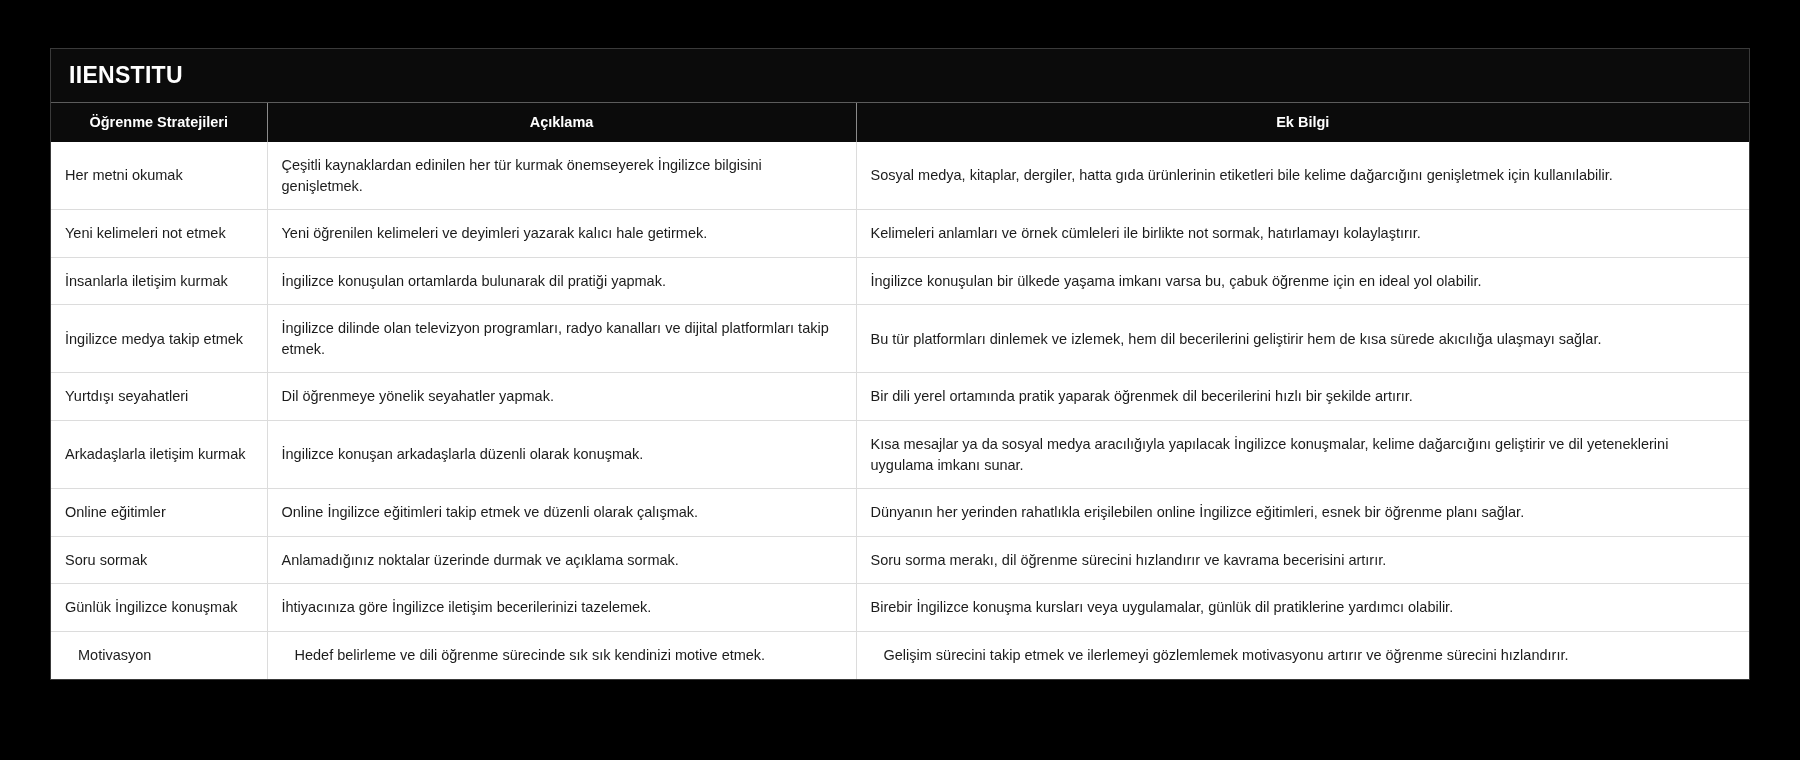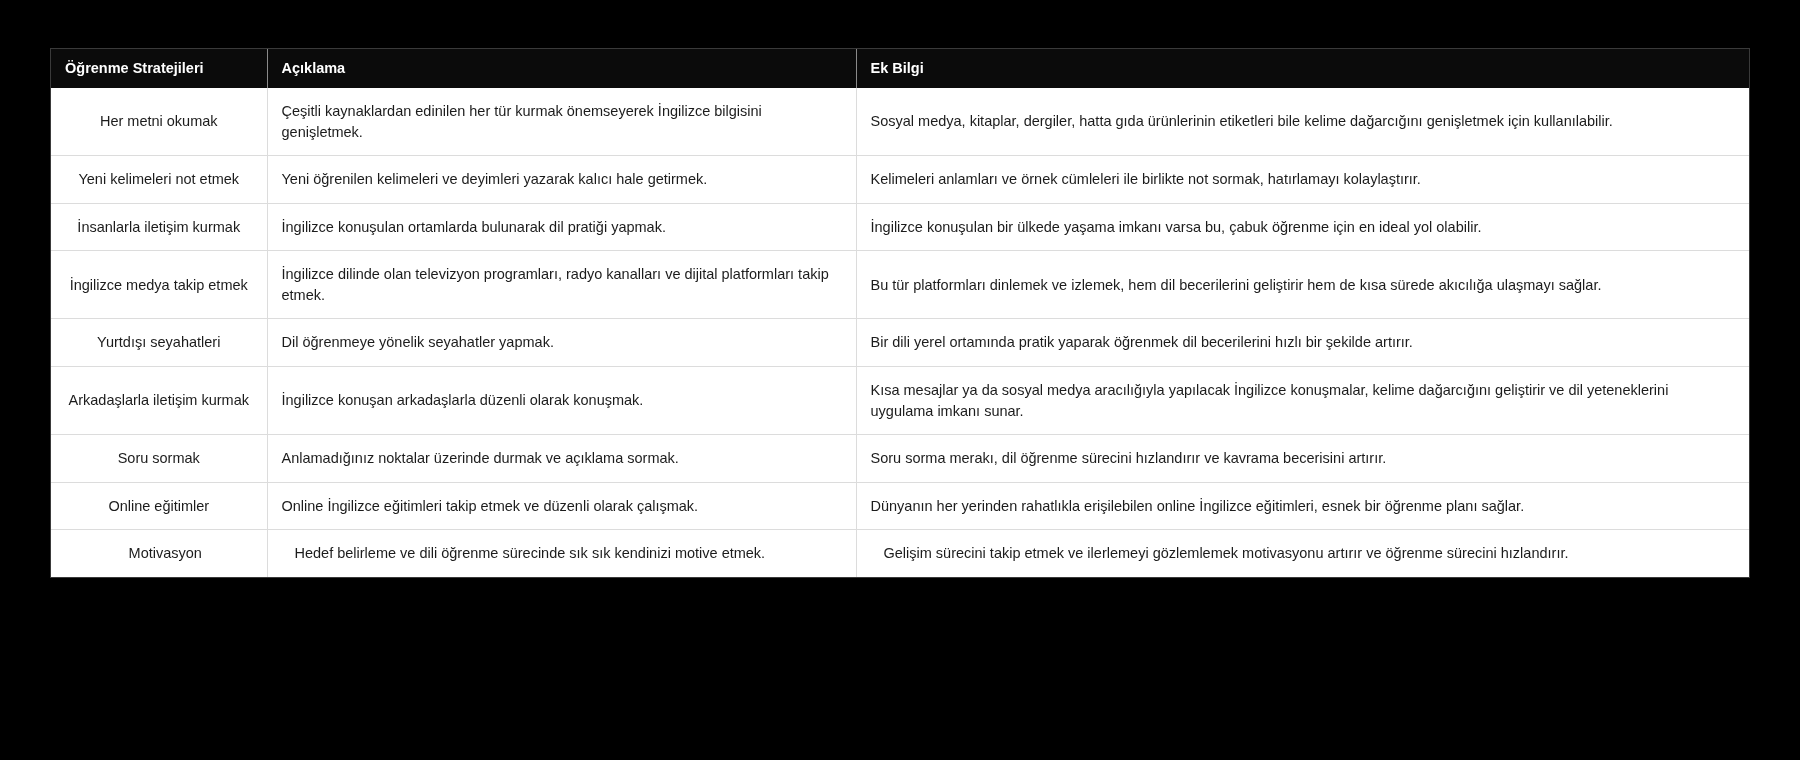--- a/index.html
+++ b/index.html
@@ -59,21 +59,21 @@
     background: #ffffff;
   }
 
   table.data-table thead tr {
     background: #0b0b0b;
   }
   table.data-table thead th {
     color: #ffffff;
     font-size: 14.5px;
     font-weight: bold;
-    text-align: left;
+    text-align: center;
     padding: 11px 14px 12px 14px;
     vertical-align: middle;
     border-right: 1px solid #8a8a8a;
     box-sizing: border-box;
   }
   table.data-table thead th:last-child {
     border-right: none;
   }
 
   table.data-table tbody td {
@@ -94,29 +94,32 @@
   table.data-table tbody tr:last-child td {
     border-bottom: none;
     padding-left: 27px;
   }
 
   
   col.col-strategy    { width: 216px; }
   col.col-description { width: 589px; }
   col.col-extra       { width: 893px; }
 
-  .cell-strategy { color: #1c1c1c; text-align: center; }
+  .cell-strategy { color: #1c1c1c; }
 </style>
 </head>
 <body>
 
 <div class="canvas">
 
   <div class="table-card">
 
+    <div class="brand-bar">
+      <span class="brand-title">IIENSTITU</span>
+    </div>
 
     <table class="data-table">
       <colgroup>
         <col class="col-strategy">
         <col class="col-description">
         <col class="col-extra">
       </colgroup>
       <thead>
         <tr>
           <th>Öğrenme Stratejileri</th>
@@ -149,28 +152,33 @@
           <td class="cell-strategy">Yurtdışı seyahatleri</td>
           <td>Dil öğrenmeye yönelik seyahatler yapmak.</td>
           <td>Bir dili yerel ortamında pratik yaparak öğrenmek dil becerilerini hızlı bir şekilde artırır.</td>
         </tr>
         <tr>
           <td class="cell-strategy">Arkadaşlarla iletişim kurmak</td>
           <td>İngilizce konuşan arkadaşlarla düzenli olarak konuşmak.</td>
           <td>Kısa mesajlar ya da sosyal medya aracılığıyla yapılacak İngilizce konuşmalar, kelime dağarcığını geliştirir ve dil yeteneklerini uygulama imkanı sunar.</td>
         </tr>
         <tr>
+          <td class="cell-strategy">Online eğitimler</td>
+          <td>Online İngilizce eğitimleri takip etmek ve düzenli olarak çalışmak.</td>
+          <td>Dünyanın her yerinden rahatlıkla erişilebilen online İngilizce eğitimleri, esnek bir öğrenme planı sağlar.</td>
+        </tr>
+        <tr>
           <td class="cell-strategy">Soru sormak</td>
           <td>Anlamadığınız noktalar üzerinde durmak ve açıklama sormak.</td>
           <td>Soru sorma merakı, dil öğrenme sürecini hızlandırır ve kavrama becerisini artırır.</td>
         </tr>
         <tr>
-          <td class="cell-strategy">Online eğitimler</td>
-          <td>Online İngilizce eğitimleri takip etmek ve düzenli olarak çalışmak.</td>
-          <td>Dünyanın her yerinden rahatlıkla erişilebilen online İngilizce eğitimleri, esnek bir öğrenme planı sağlar.</td>
+          <td class="cell-strategy">Günlük İngilizce konuşmak</td>
+          <td>İhtiyacınıza göre İngilizce iletişim becerilerinizi tazelemek.</td>
+          <td>Birebir İngilizce konuşma kursları veya uygulamalar, günlük dil pratiklerine yardımcı olabilir.</td>
         </tr>
         <tr>
           <td class="cell-strategy">Motivasyon</td>
           <td>Hedef belirleme ve dili öğrenme sürecinde sık sık kendinizi motive etmek.</td>
           <td>Gelişim sürecini takip etmek ve ilerlemeyi gözlemlemek motivasyonu artırır ve öğrenme sürecini hızlandırır.</td>
         </tr>
       </tbody>
     </table>
 
   </div>

